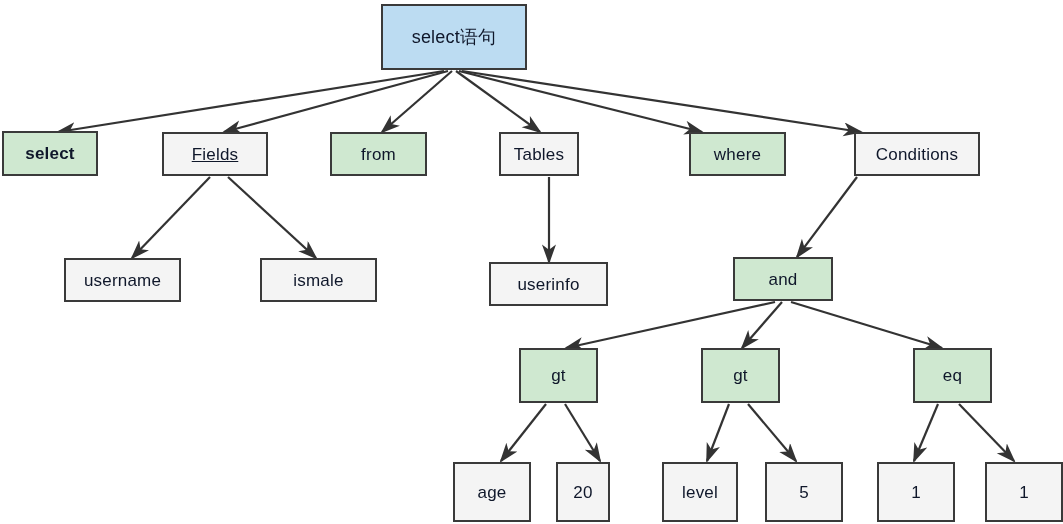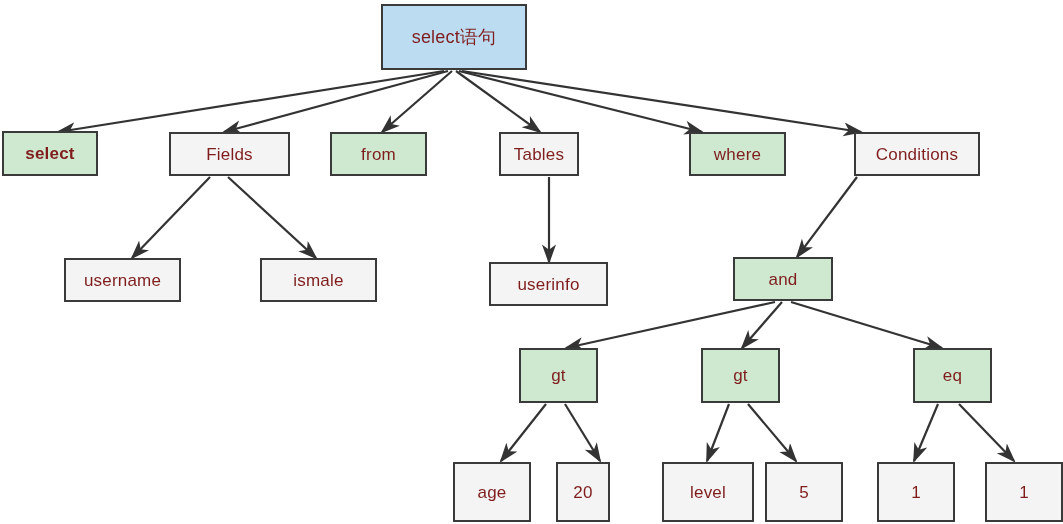--- a/index.html
+++ b/index.html
@@ -25,21 +25,21 @@
     height: 524px;
     pointer-events: none;
   }
   .node {
     position: absolute;
     box-sizing: border-box;
     display: flex;
     align-items: center;
     justify-content: center;
     border: 2px solid #3a3a3a;
-    color: #7f1d1d;
+    color: #0f172a;
     font-size: 17px;
     line-height: 1;
     letter-spacing: 0.2px;
     white-space: nowrap;
     z-index: 2;
   }
   .node.fill-blue   { background: #bcdcf2; }
   .node.fill-green  { background: #cfe8d0; }
   .node.fill-gray   { background: #f4f4f4; }
   .node.root { font-size: 18px; }
@@ -78,21 +78,21 @@
       </g>
   </svg>
 
   <div id="nodes-group">
       <div class="node fill-blue root" style="left: 381px; top: 4px; width: 146px; height: 66px;">
         <span>select语句</span>
       </div>
       <div class="node fill-green" style="left: 2px; top: 131px; width: 96px; height: 45px; font-weight: bold;">
         <span>select</span>
       </div>
-      <div class="node fill-gray" style="left: 169px; top: 132px; width: 121px; height: 44px;">
+      <div class="node fill-gray" style="left: 162px; top: 132px; width: 106px; height: 44px; text-decoration: underline;">
         <span>Fields</span>
       </div>
       <div class="node fill-green" style="left: 330px; top: 132px; width: 97px; height: 44px;">
         <span>from</span>
       </div>
       <div class="node fill-gray" style="left: 499px; top: 132px; width: 80px; height: 44px;">
         <span>Tables</span>
       </div>
       <div class="node fill-green" style="left: 689px; top: 132px; width: 97px; height: 44px;">
         <span>where</span>
@@ -120,21 +120,21 @@
       </div>
       <div class="node fill-green" style="left: 913px; top: 348px; width: 79px; height: 55px;">
         <span>eq</span>
       </div>
       <div class="node fill-gray" style="left: 453px; top: 462px; width: 78px; height: 60px;">
         <span>age</span>
       </div>
       <div class="node fill-gray" style="left: 556px; top: 462px; width: 54px; height: 60px;">
         <span>20</span>
       </div>
-      <div class="node fill-gray" style="left: 662px; top: 462px; width: 92px; height: 60px;">
+      <div class="node fill-gray" style="left: 662px; top: 462px; width: 76px; height: 60px;">
         <span>level</span>
       </div>
       <div class="node fill-gray" style="left: 765px; top: 462px; width: 78px; height: 60px;">
         <span>5</span>
       </div>
       <div class="node fill-gray" style="left: 877px; top: 462px; width: 78px; height: 60px;">
         <span>1</span>
       </div>
       <div class="node fill-gray" style="left: 985px; top: 462px; width: 78px; height: 60px;">
         <span>1</span>

